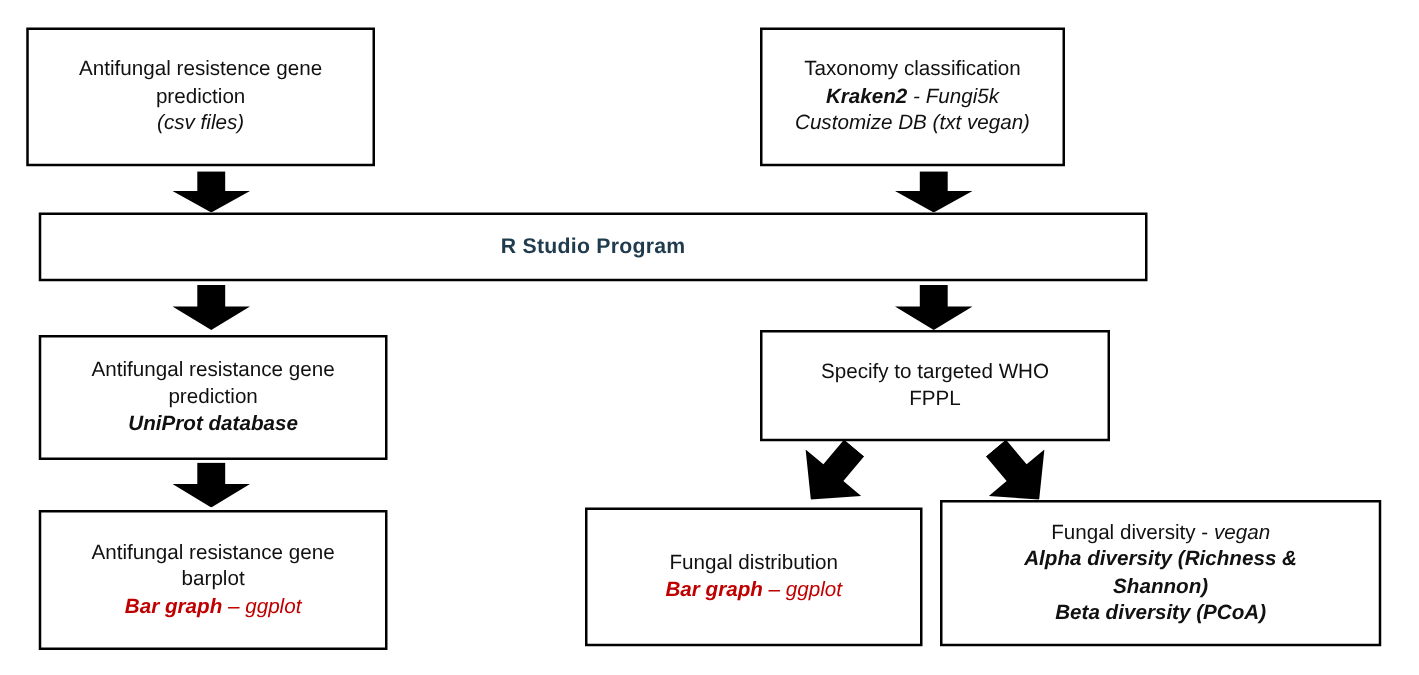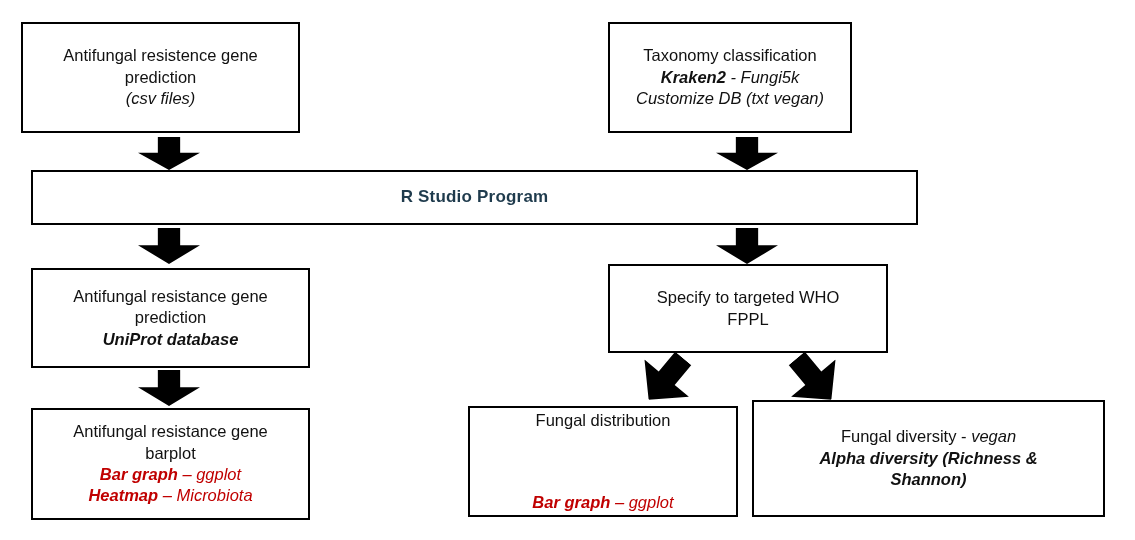--- a/index.html
+++ b/index.html
@@ -107,27 +107,27 @@
 
   <div class="arrow arrow-down" style="left:138px; top:370px; width:62px; height:36px;"></div>
 
   <div class="arrow arrow-dl" style="left:637px; top:352px; width:58px; height:54px;"></div>
   <div class="arrow arrow-dr" style="left:785px; top:352px; width:58px; height:54px;"></div>
 
   <div class="node" style="left:31px; top:408px; width:279px; height:112px;">
     <span class="ln plain">Antifungal resistance gene</span>
     <span class="ln plain">barplot</span>
     <span class="ln"><b class="bi red">Bar graph</b><span class="it red"> – </span><span class="it red">ggplot</span></span>
-    <span class="ln"><b class="bi red">Heatmap</b><span class="it red"> – </span><span class="it red">Microbiota</span></span>
   </div>
 
-  <div class="node" style="left:468px; top:406px; width:270px; height:111px;justify-content:space-between;">
+  <div class="node" style="left:468px; top:406px; width:270px; height:111px;">
     <span class="ln plain">Fungal distribution</span>
     <span class="ln"><b class="bi red">Bar graph</b><span class="it red"> – </span><span class="it red">ggplot</span></span>
   </div>
 
   <div class="node" style="left:752px; top:400px; width:353px; height:117px;">
     <span class="ln"><span class="plain">Fungal diversity - </span><span class="it">vegan</span></span>
     <span class="ln bi">Alpha diversity (Richness &amp;</span>
     <span class="ln bi">Shannon)</span>
+    <span class="ln bi">Beta diversity (PCoA)</span>
   </div>
 
 </div>
 
 </body></html>

